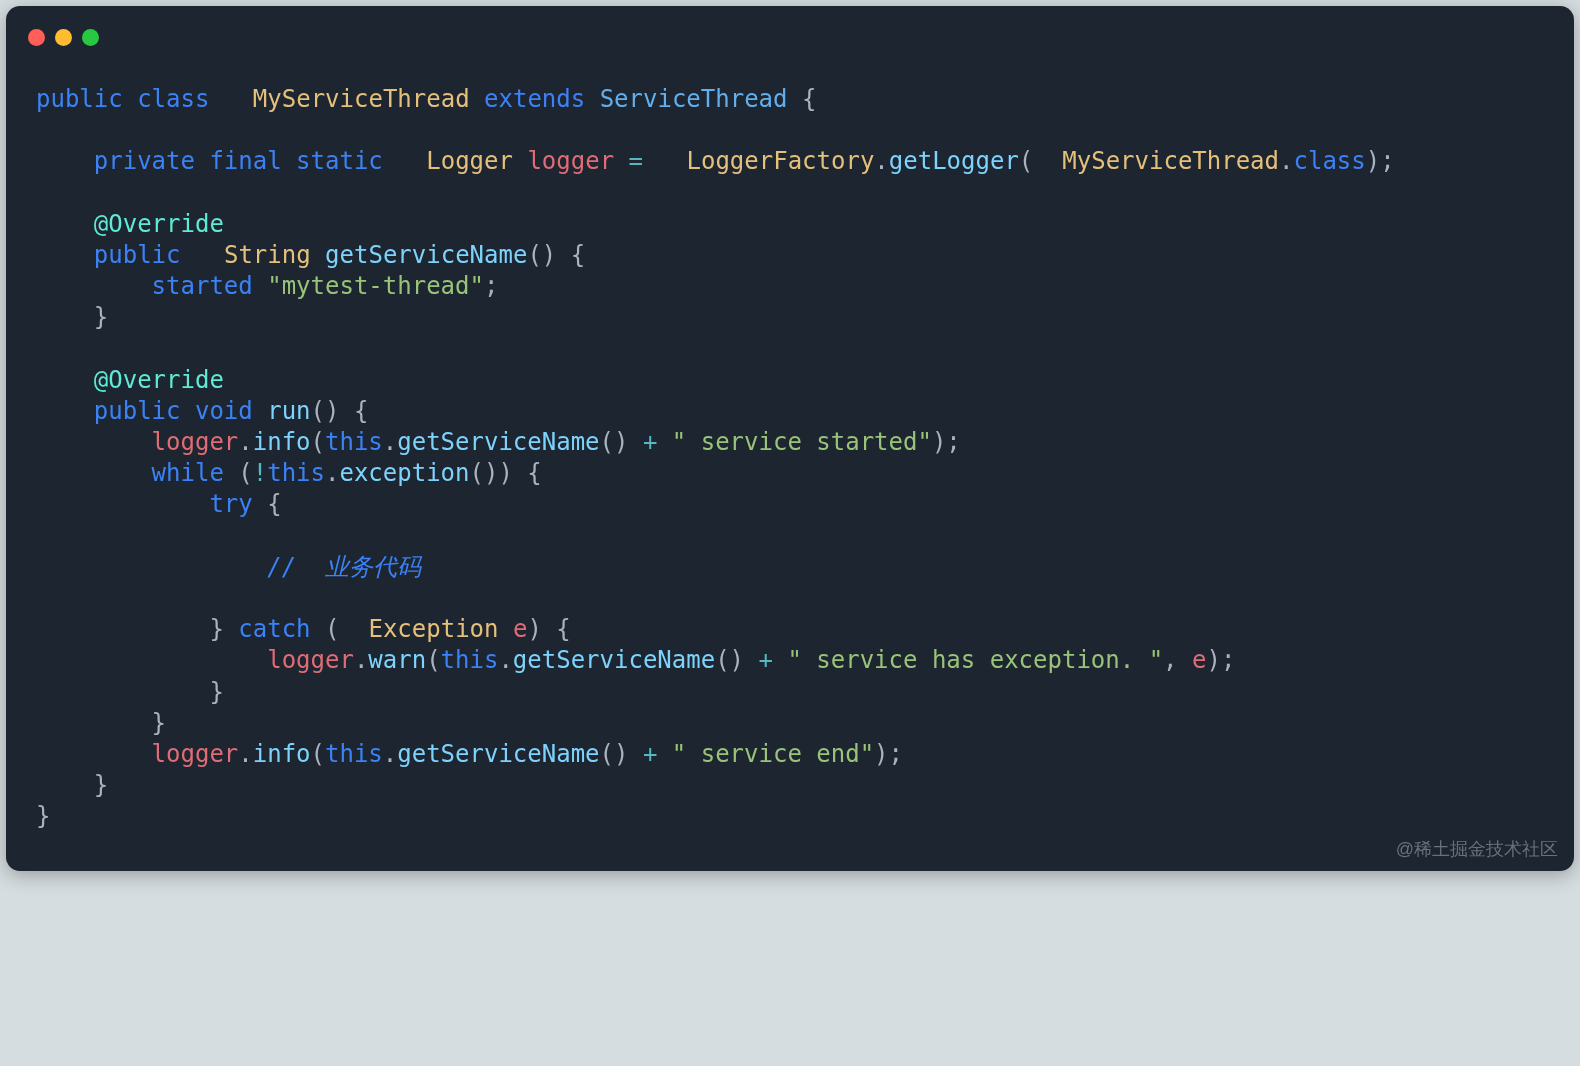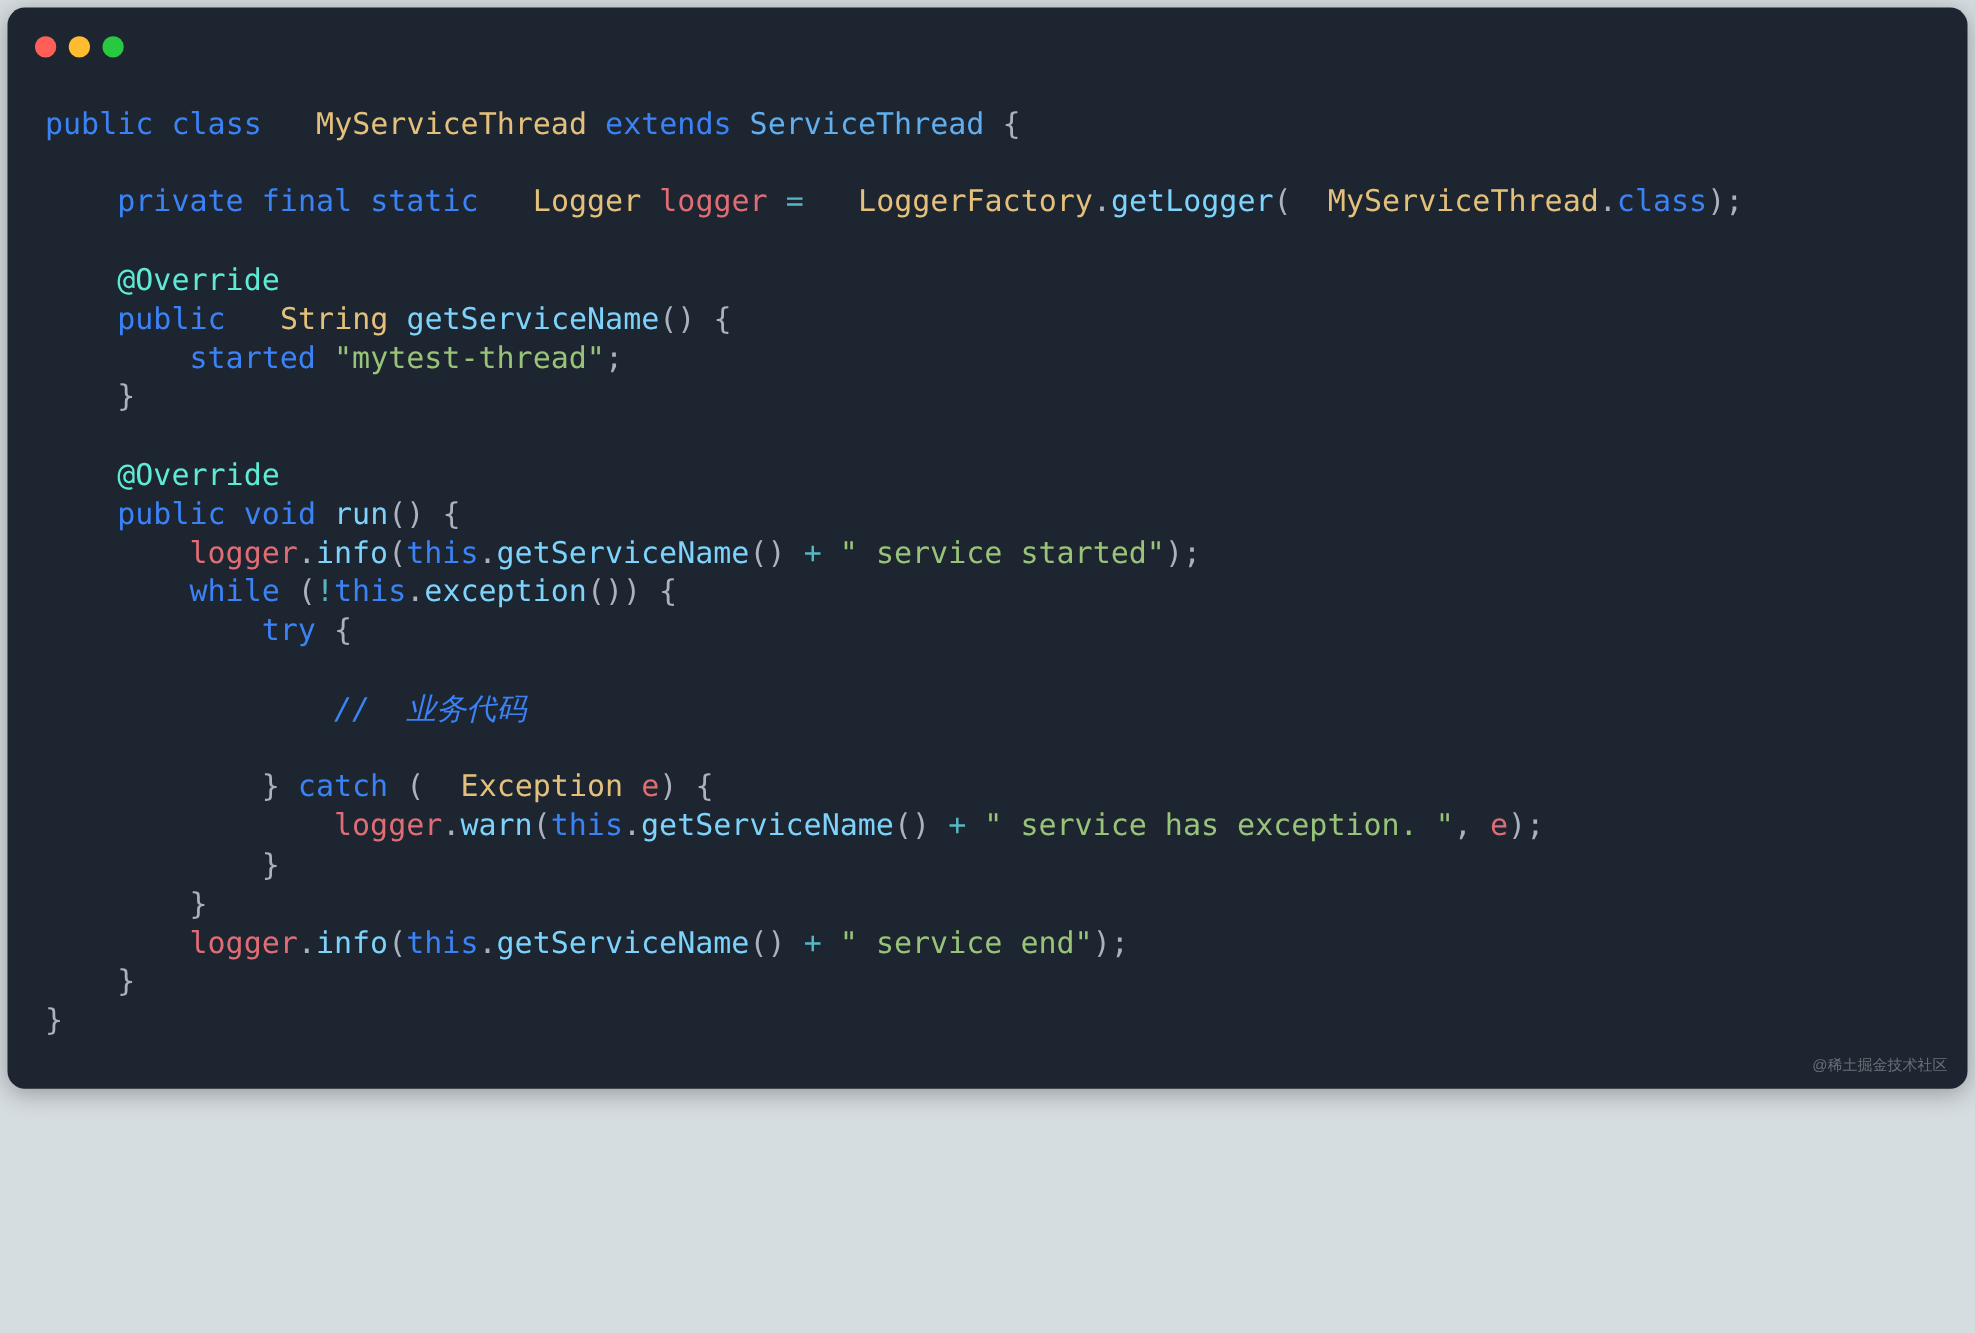--- a/index.html
+++ b/index.html
@@ -51,21 +51,21 @@
     .punct { color: #abb2bf; }
     .comment { color: #3b82f6; font-style: italic; }
     .param { color: #e06c75; }
     .at { color: #5eead4; }
     .op { color: #56b6c2; }
     .watermark {
       position: absolute;
       bottom: 10px;
       right: 16px;
       color: #697077;
-      font-size: 12px;
+      font-size: 18px;
       font-family: sans-serif;
     }
   </style>
 </head>
 <body>
 
 <div class="window">
   <div class="titlebar">
     <div class="dot red"></div>
     <div class="dot yellow"></div>

